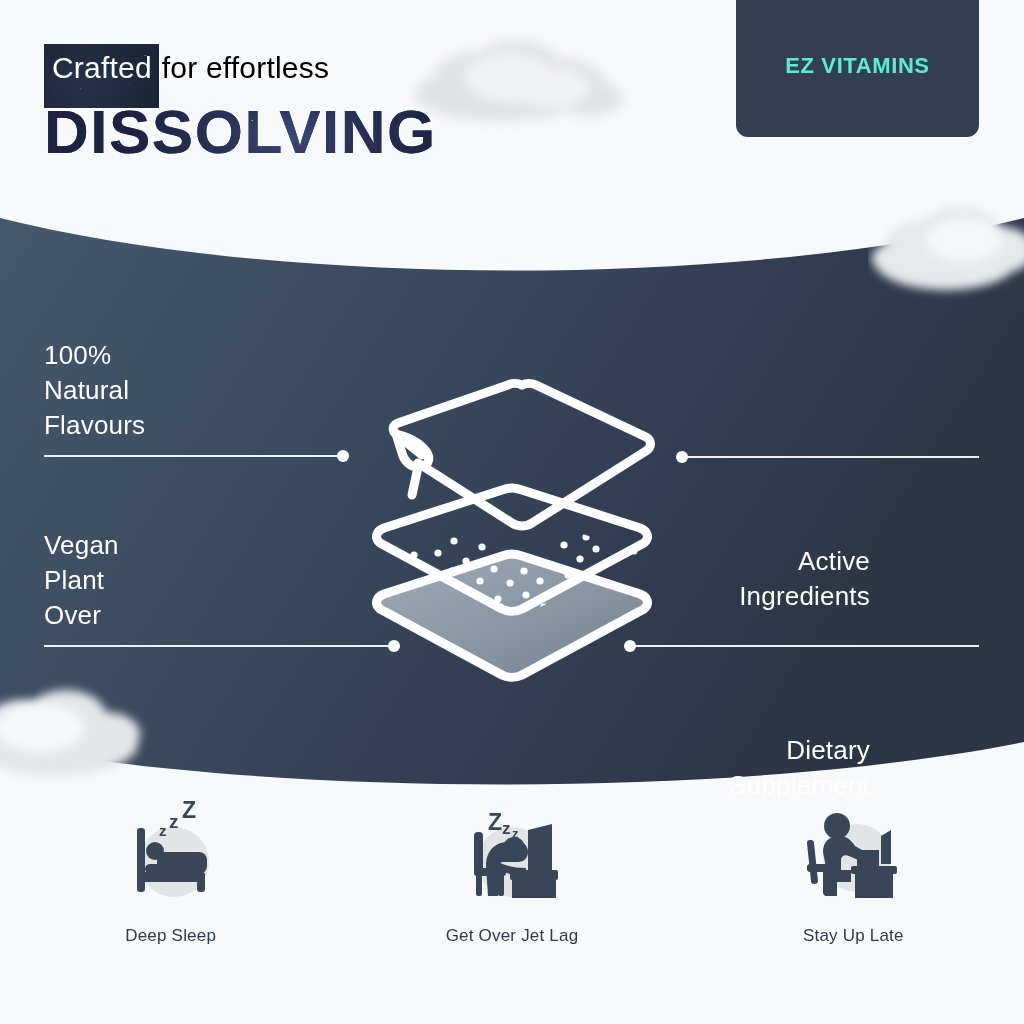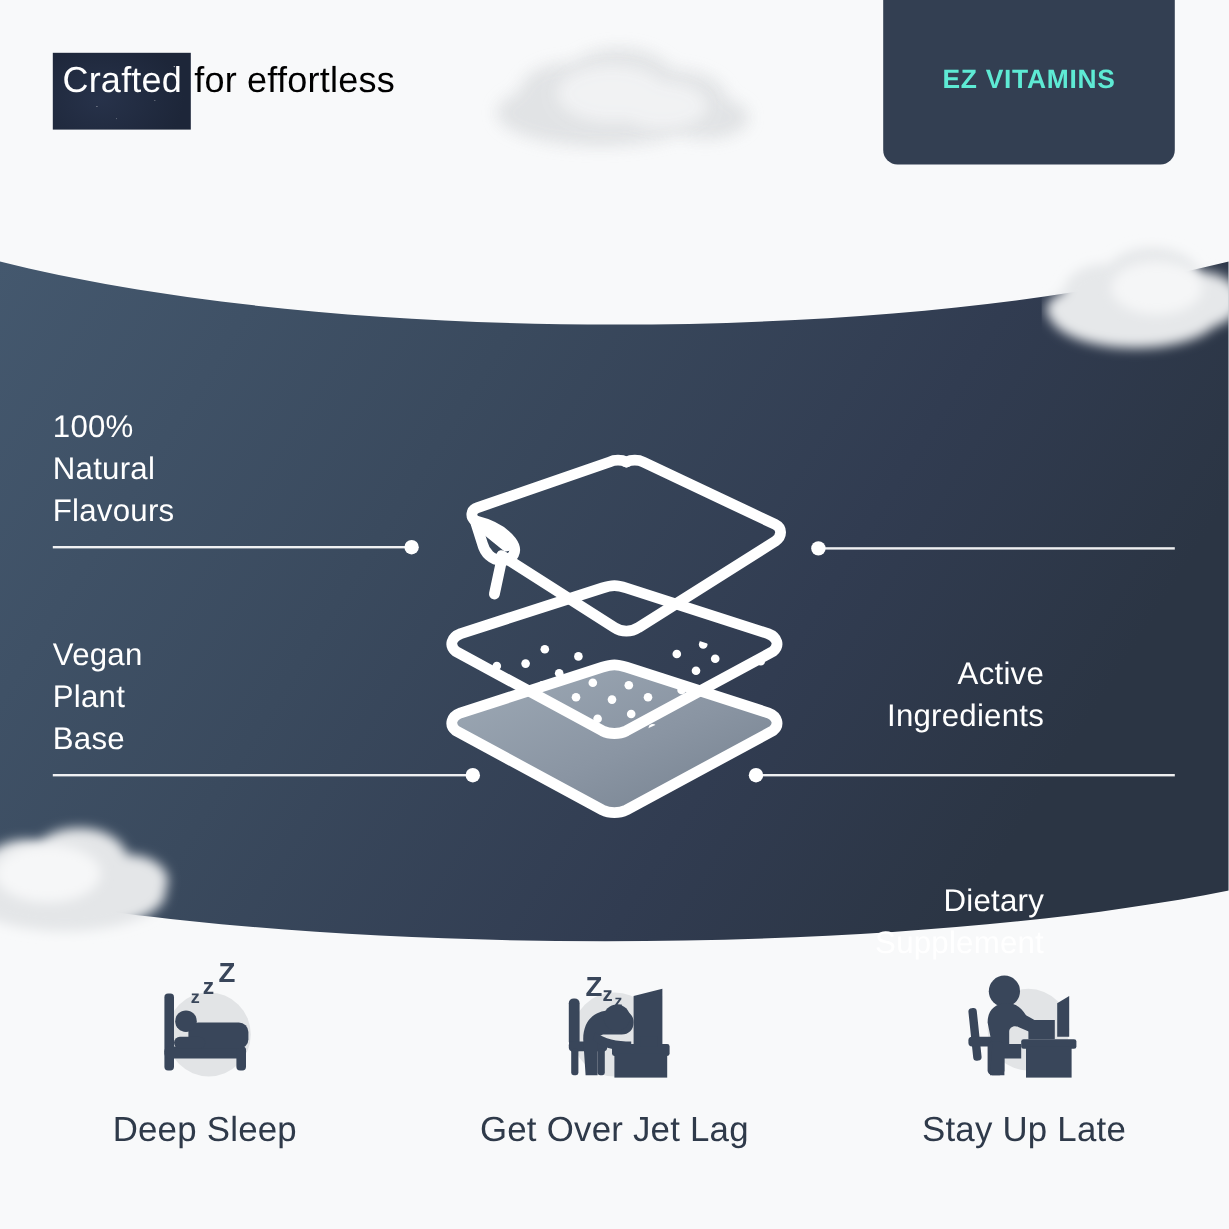--- a/index.html
+++ b/index.html
@@ -122,34 +122,35 @@
   #cloud-left   { left:-34px; top:672px; width:190px; height:115px; z-index:5; }
 
   
   .benefits {
     position:absolute; left:0; top:800px; width:1024px; height:224px; z-index:6;
     display:flex; align-items:flex-start;
   }
   .benefit { flex:1 1 0; display:flex; flex-direction:column; align-items:center; }
   .benefit-icon { width:120px; height:110px; position:relative; }
   .benefit-label {
-    margin-top:16px; font-size:29px; color:#2f3a4a; letter-spacing:.2px; white-space:nowrap;
+    margin-top:16px; font-size:17px; color:#2f3a4a; letter-spacing:.2px; white-space:nowrap;
   }
 </style>
 </head>
 <body>
 
 <div id="stage">
 
   <div class="header">
 
     <div class="kicker">
       <span class="hl">Crafted</span><span class="rest">for effortless</span>
     </div>
 
+    <div class="headline">DISSOLVING</div>
 
     <div class="logo-box">
       <span class="logo-text">EZ VITAMINS</span>
     </div>
   </div>
 
   <div class="banner-wrap">
     <svg class="banner-svg" viewBox="0 0 1024 620" xmlns="http://www.w3.org/2000/svg" aria-hidden="true">
       <defs>
         <linearGradient id="bannerGrad" x1="0" y1="0" x2="1" y2="0.35">
@@ -234,21 +235,21 @@
 Flavours</div>
     </div>
     <div class="leader" id="lead-natural">
       <div class="bar"></div>
       <div class="dot"></div>
     </div>
 
     <div class="feat left" id="feat-vegan">
       <div class="feat-label">Vegan
 Plant
-Base</div>
+Over</div>
     </div>
     <div class="leader" id="lead-vegan">
       <div class="bar"></div>
       <div class="dot"></div>
     </div>
 
     <div class="feat right" id="feat-active">
       <div class="feat-label">Active
 Ingredients</div>
     </div>

